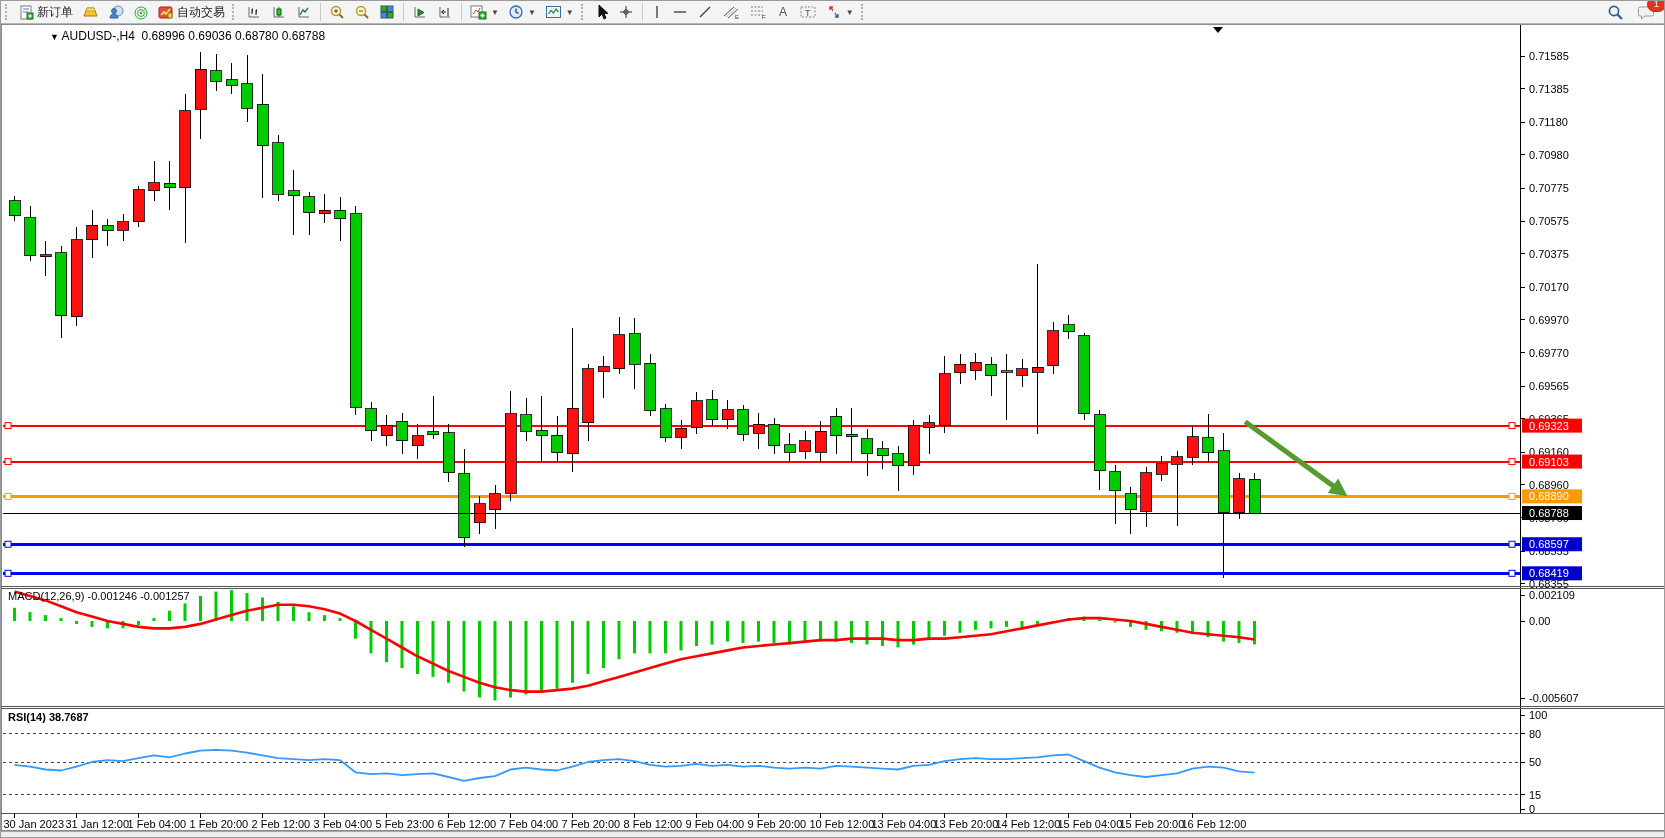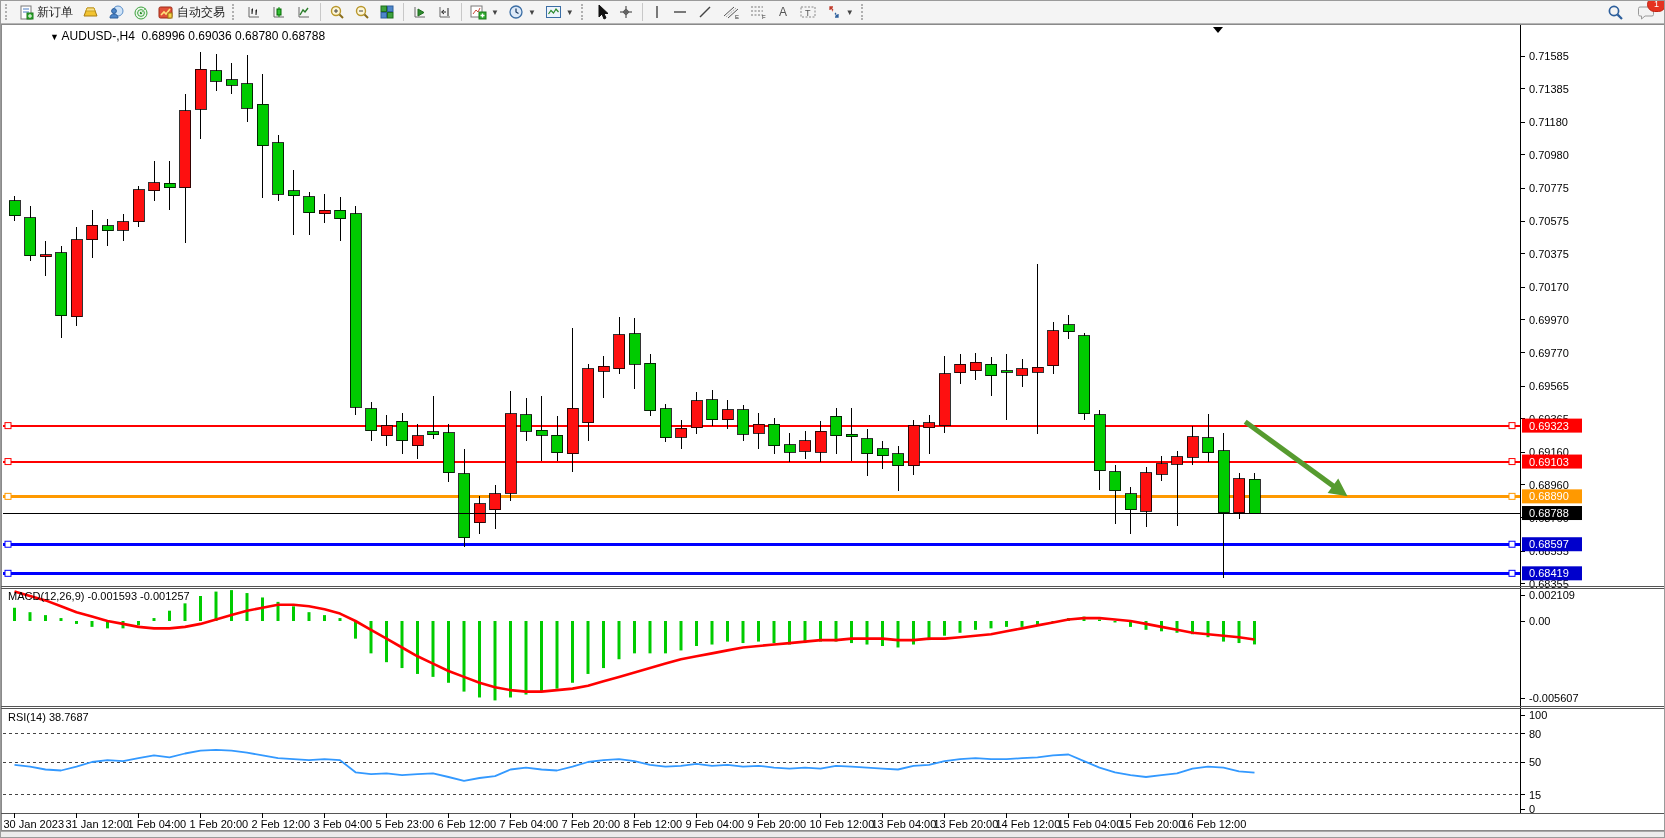--- a/index.html
+++ b/index.html
@@ -20,21 +20,21 @@
   .tfbtn.active{border:1px solid #8a8a8a;background:#e2e2e2;box-shadow:inset 1px 1px 1px #bbb;}
   #tf-group{display:flex;align-items:center;}
   #right-cluster{margin-left:auto;display:flex;align-items:center;gap:6px;padding-right:4px;}
   .badge{position:absolute;top:-5px;right:-7px;background:#e53220;color:#fff;border-radius:8px;
          min-width:13px;height:13px;font-size:9px;line-height:13px;text-align:center;padding:0 2px;
          border:1px solid #c02313;}
   
   .overlay{position:absolute;z-index:5;font-size:12px;color:#000;}
   #sym-line{left:8px;top:28px;margin-left:41px;}
   #macd-line{left:7px;top:589px;font-size:11px;}
-  #rsi-line{left:7px;top:710px;font-size:11px;}
+  #rsi-line{left:7px;top:710px;font-size:11px;font-weight:bold;}
   #chart-svg{position:absolute;left:0;top:0;z-index:1;}
   #bottom-strip{position:absolute;left:0;top:830px;width:1665px;height:8px;background:#ececec;
                 border-top:1px solid #a8a8a8;z-index:4;}
 </style>
 </head>
 <body>
 
 <div id="app">
 
   <div id="toolbar">
@@ -637,17 +637,17 @@
       <text x="1118.5" y="827" font-size="11" font-family="Liberation Sans, sans-serif" fill="#000">15 Feb 20:00</text>
       <line x1="1191.5" y1="812" x2="1191.5" y2="817" stroke="#000" shape-rendering="crispEdges"></line>
       <text x="1180.5" y="827" font-size="11" font-family="Liberation Sans, sans-serif" fill="#000">16 Feb 12:00</text>
     </svg>
 
   <div class="overlay" id="sym-line">
     <span style="font-size:9px;">▼</span>
     <span>AUDUSD-,H4</span>&nbsp;
     <span>0.68996 0.69036 0.68780 0.68788</span>
   </div>
-  <div class="overlay" id="macd-line">MACD(12,26,9) -0.001593 -0.001257</div>
+  <div class="overlay" id="macd-line">MACD(12,26,9) -0.001246 -0.001257</div>
   <div class="overlay" id="rsi-line">RSI(14) 38.7687</div>
 
   <div id="bottom-strip"></div>
 </div>
 
 </body></html>

